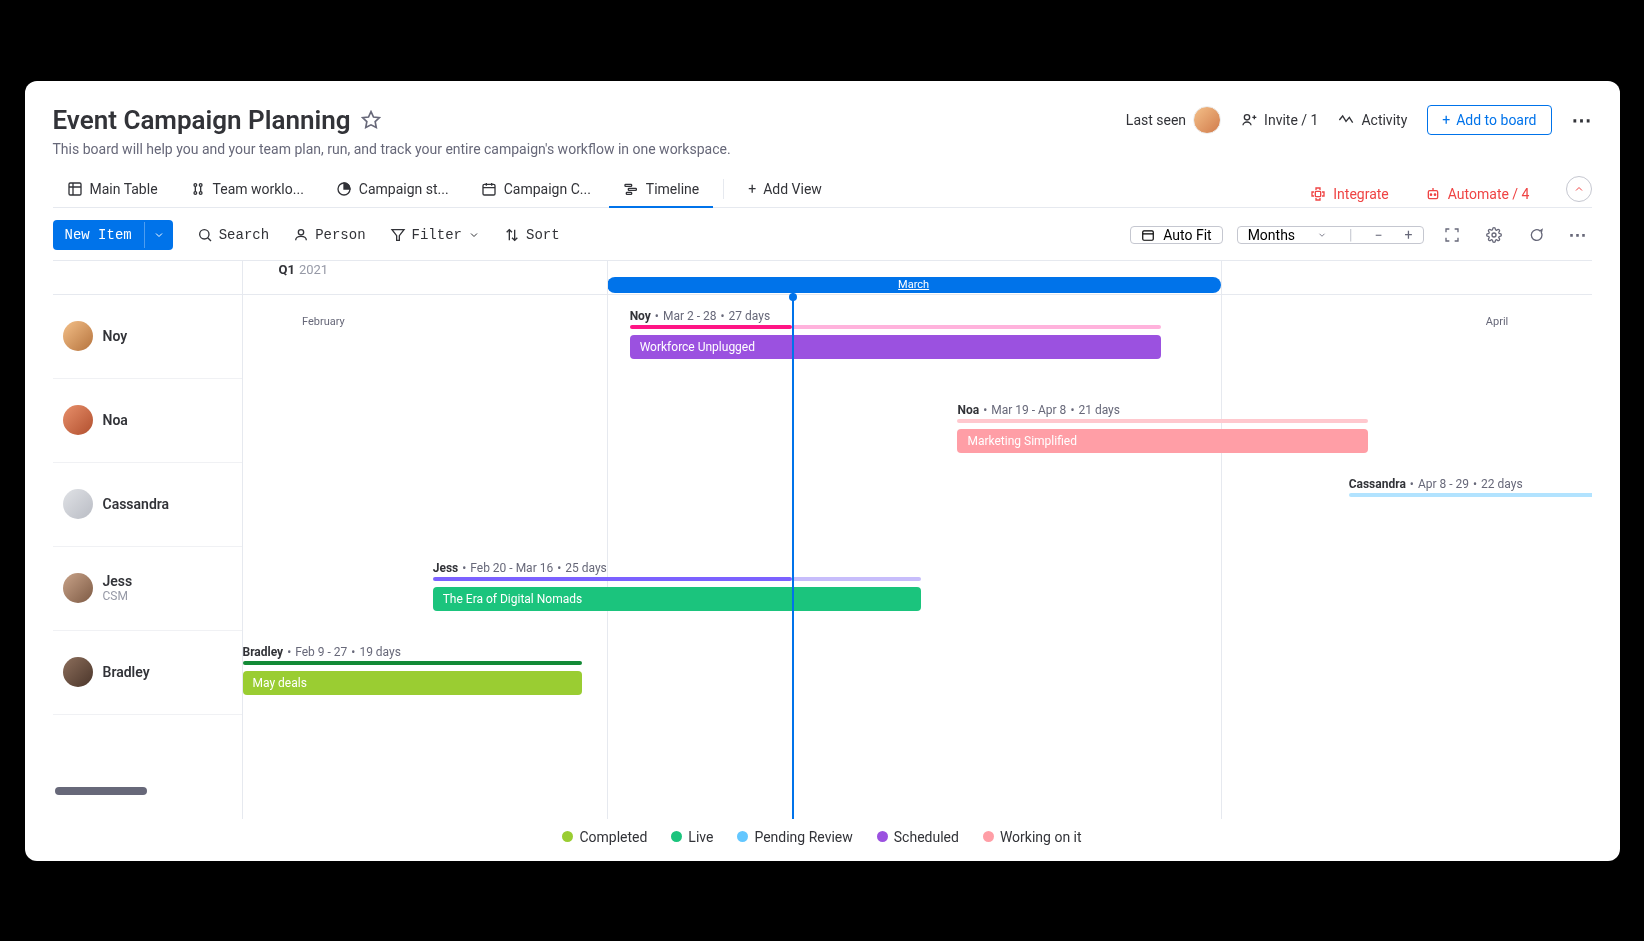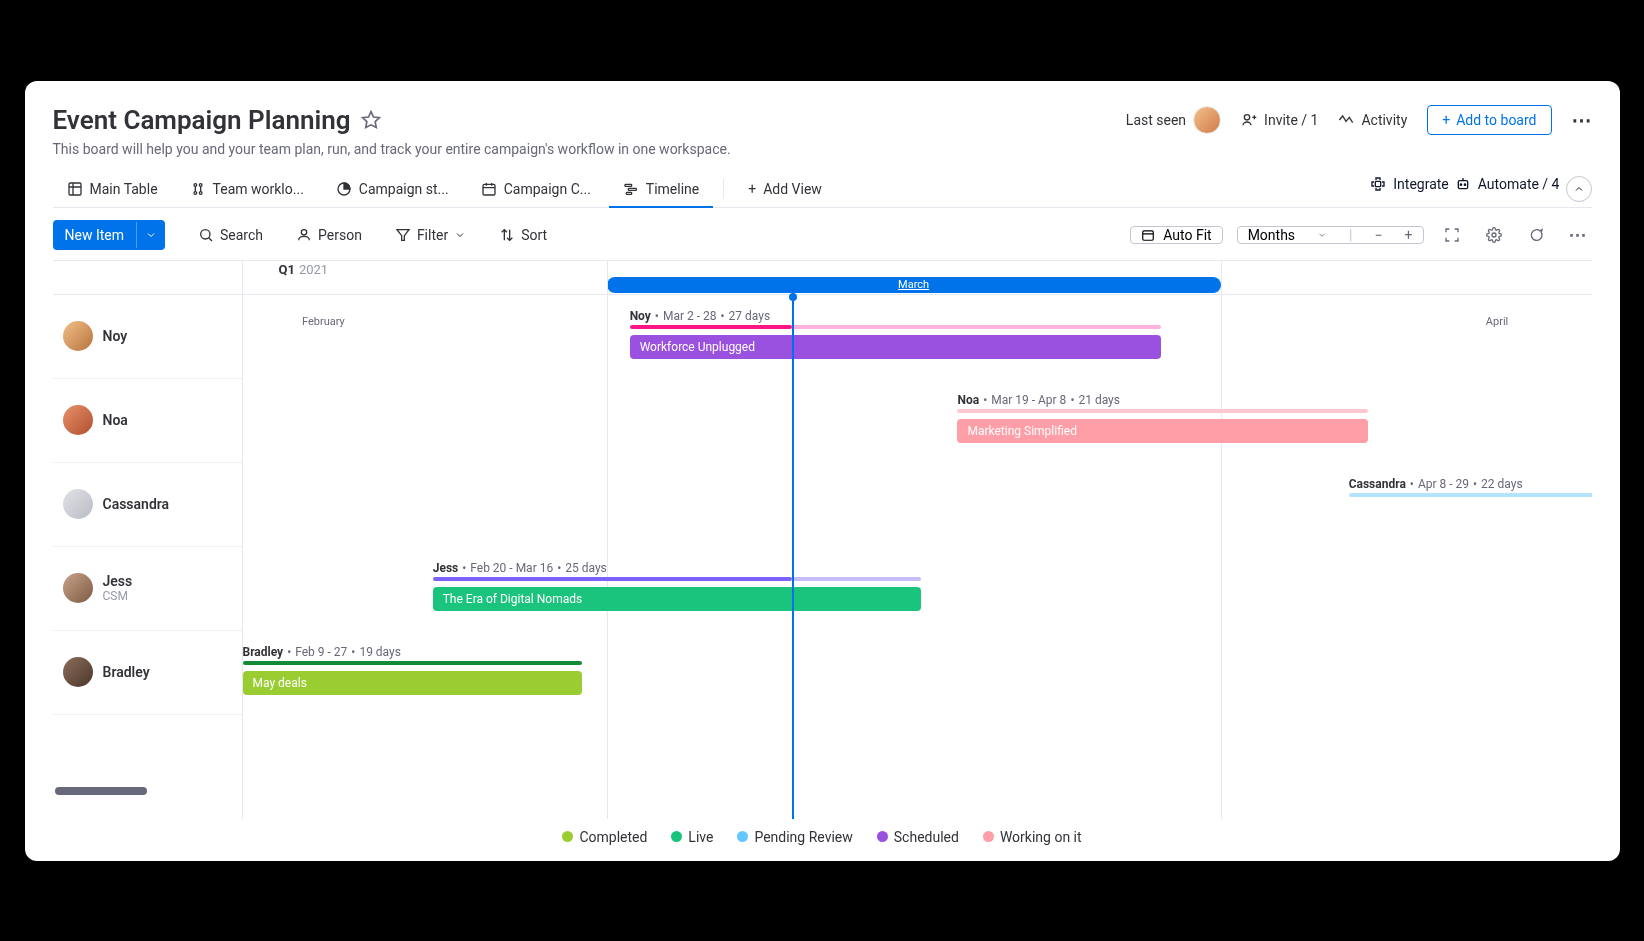--- a/index.html
+++ b/index.html
@@ -13,24 +13,24 @@
   .subtitle { font-size: 14px; color: #676879; }
   .header-actions { display: flex; align-items: center; gap: 20px; font-size: 14px; color: #323338; }
   .ha-item { display: flex; align-items: center; gap: 7px; cursor:pointer; }
   .avatar-sm { width:28px; height:28px; border-radius:50%; background:linear-gradient(135deg,#f4c089,#d17b4b); border:1px solid #eee;}
   .btn-outline { border:1px solid #0073ea; color:#0073ea; padding:6px 14px; border-radius:4px; font-size:14px; cursor:pointer; display:flex; align-items:center; gap:6px;}
   .tabs-row { display:flex; align-items:center; border-bottom:1px solid #e6e9ef; margin-top:14px; justify-content:space-between;}
   .tabs { display:flex; align-items:center; gap:4px;}
   .tab { display:flex; align-items:center; gap:7px; padding:10px 14px; font-size:14px; color:#323338; cursor:pointer; position:relative; white-space:nowrap;}
   .tab.active::after{ content:''; position:absolute; left:0; right:0; bottom:-1px; height:2px; background:#0073ea;}
   .tab-pipe { width:1px; height:20px; background:#e6e9ef; margin:0 6px;}
-  .tabs-right { display:flex; align-items:flex-start; gap:6px; font-size:14px; color:#0f172a;}
+  .tabs-right { display:flex; align-items:flex-end; gap:36px; font-size:14px; color:#ef4444;}
   .chev-circle{ width:26px; height:26px; border:1px solid #c5c7d0; border-radius:50%; display:flex; align-items:center; justify-content:center; cursor:pointer;}
   .toolbar { display:flex; align-items:center; justify-content:space-between; padding:12px 0 10px;}
-  .tb-left { display:flex; gap:33px;}
+  .tb-left { display:flex; gap:24px;font-family:Liberation Mono, monospace;}
   .btn-primary{ background:#0073ea; color:#fff; display:flex; align-items:center; border-radius:4px; overflow:hidden; cursor:pointer;}
   .btn-primary .lbl{ padding:7px 12px; font-size:14px;}
   .btn-primary .drop{ padding:7px 8px; border-left:1px solid rgba(255,255,255,0.3);}
   .tb-item{ display:flex; align-items:center; gap:6px; font-size:14px; color:#323338; cursor:pointer;}
   .tb-right{ display:flex; align-items:center; gap:14px;}
   .pill{ border:1px solid #c5c7d0; border-radius:4px; padding:0 10px; display:flex; align-items:center; gap:8px; font-size:14px; cursor:pointer;}
   .icon-btn{ width:28px; height:28px; display:flex; align-items:center; justify-content:center; color:#676879; cursor:pointer;}
   .timeline-container { flex:1; display:flex; border-top:1px solid #e6e9ef; overflow:hidden; position:relative;}
   .left-col { width:190px; flex-shrink:0; border-right:1px solid #e6e9ef;}
   .grid { flex:1; position:relative; overflow:hidden;}
@@ -315,21 +315,21 @@
       <div class="vline" style="left:27.0%;"></div>
       <div class="vline" style="left:72.5%;"></div>
       <div class="today-line" style="left:40.7%;"></div>
       <div id="lanes">
           <div class="lane" style="top: 34px;">
             <div class="bar-label" style="left: 28.7%;"><b>Noy</b><span class="sep">•</span><span style="color:#676879;">Mar 2 - 28</span><span class="sep">•</span><span style="color:#676879;">27 days</span></div>
             <div class="thin-bar" style="left: 28.7%; width: 12%; background: rgb(255, 21, 133);"></div>
             <div class="thin-bar" style="left: 40.7%; width: 27.4%; background: rgb(255, 178, 220);"></div>
             <div class="thick-bar" style="left: 28.7%; width: 39.4%; background: rgb(155, 81, 224);">Workforce Unplugged</div>
           </div>
-          <div class="lane" style="top: 118px; text-decoration: underline;">
+          <div class="lane" style="top: 128px; text-decoration: underline;">
             <div class="bar-label" style="left: 53%;"><b>Noa</b><span class="sep">•</span><span style="color:#676879;">Mar 19 - Apr 8</span><span class="sep">•</span><span style="color:#676879;">21 days</span></div>
             <div class="thin-bar" style="left: 53%; width: 30.4%; background: rgb(255, 200, 206);"></div>
             <div class="thick-bar" style="left: 53%; width: 30.4%; background: rgb(255, 158, 166);">Marketing Simplified</div>
           </div>
           <div class="lane" style="top: 202px;">
             <div class="bar-label" style="left: 82%;"><b>Cassandra</b><span class="sep">•</span><span style="color:#676879;">Apr 8 - 29</span><span class="sep">•</span><span style="color:#676879;">22 days</span></div>
             <div class="thin-bar" style="left: 82%; width: 30%; background: rgb(178, 227, 255);"></div>
           </div>
           <div class="lane" style="top: 286px;">
             <div class="bar-label" style="left: 14.1%;"><b>Jess</b><span class="sep">•</span><span style="color:#676879;">Feb 20 - Mar 16</span><span class="sep">•</span><span style="color:#676879;">25 days</span></div>

